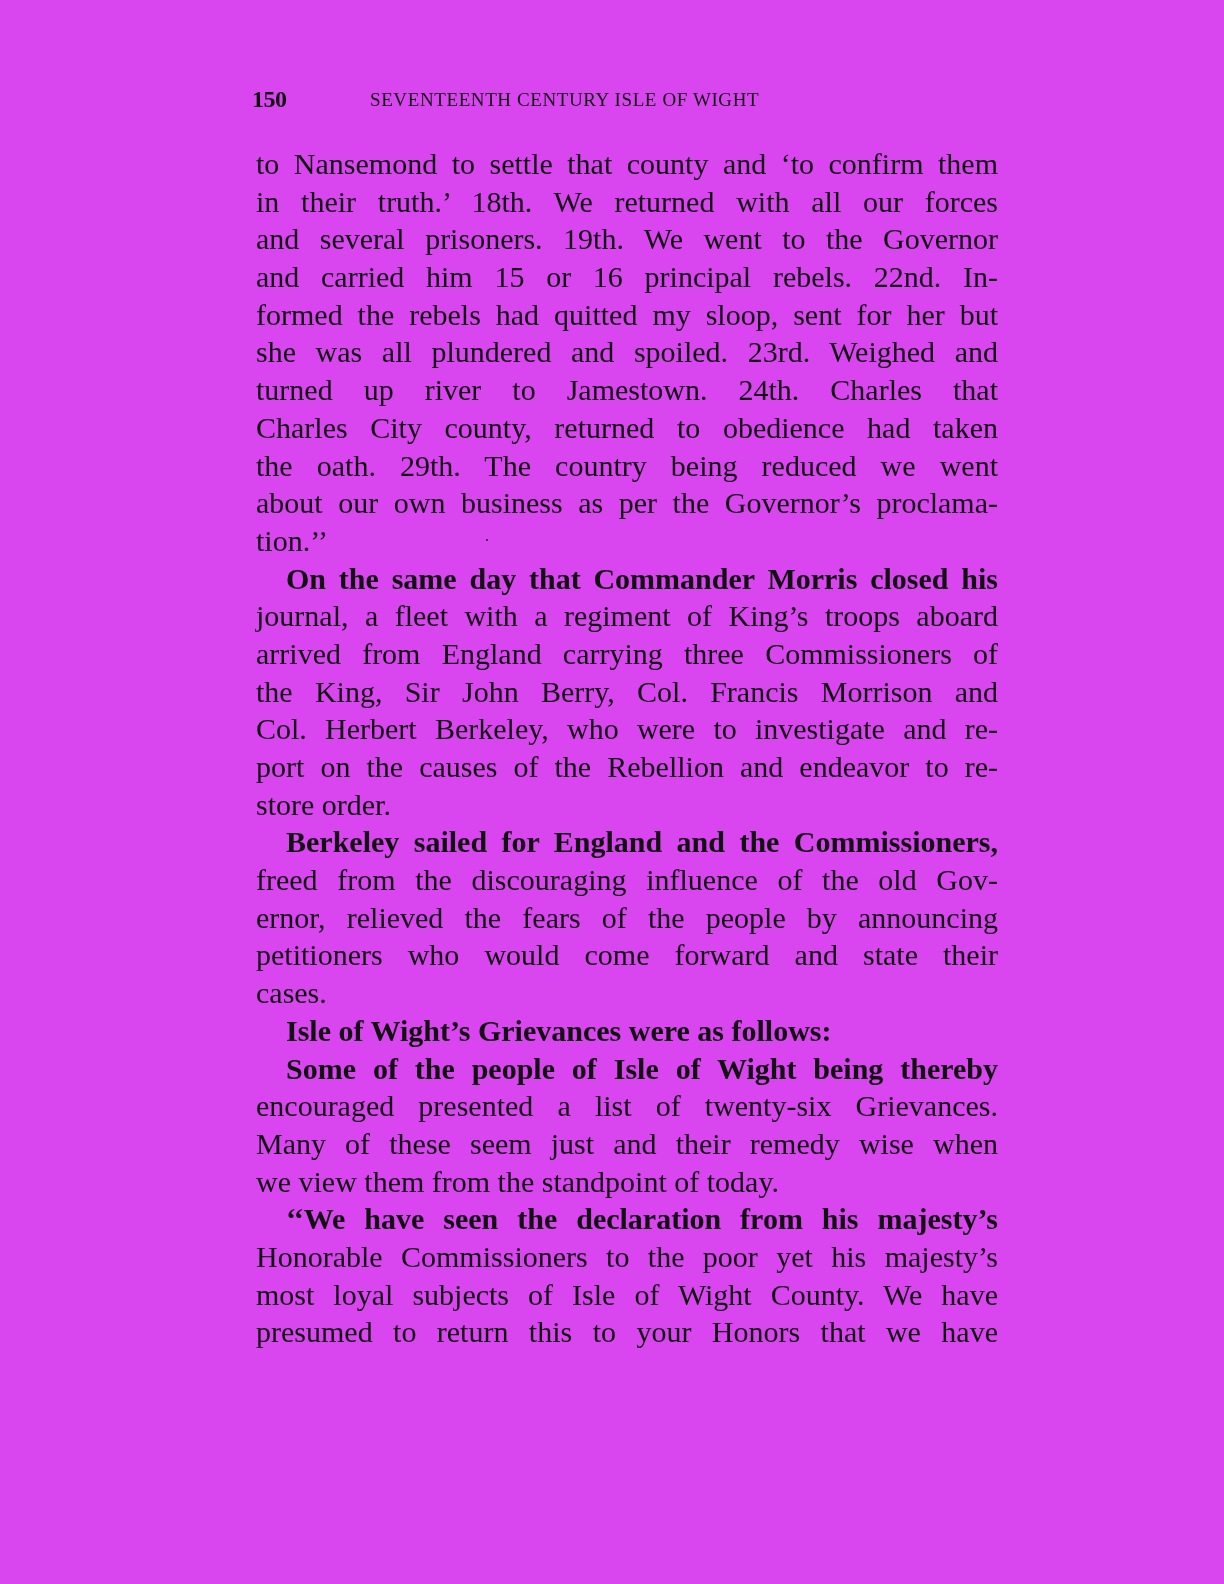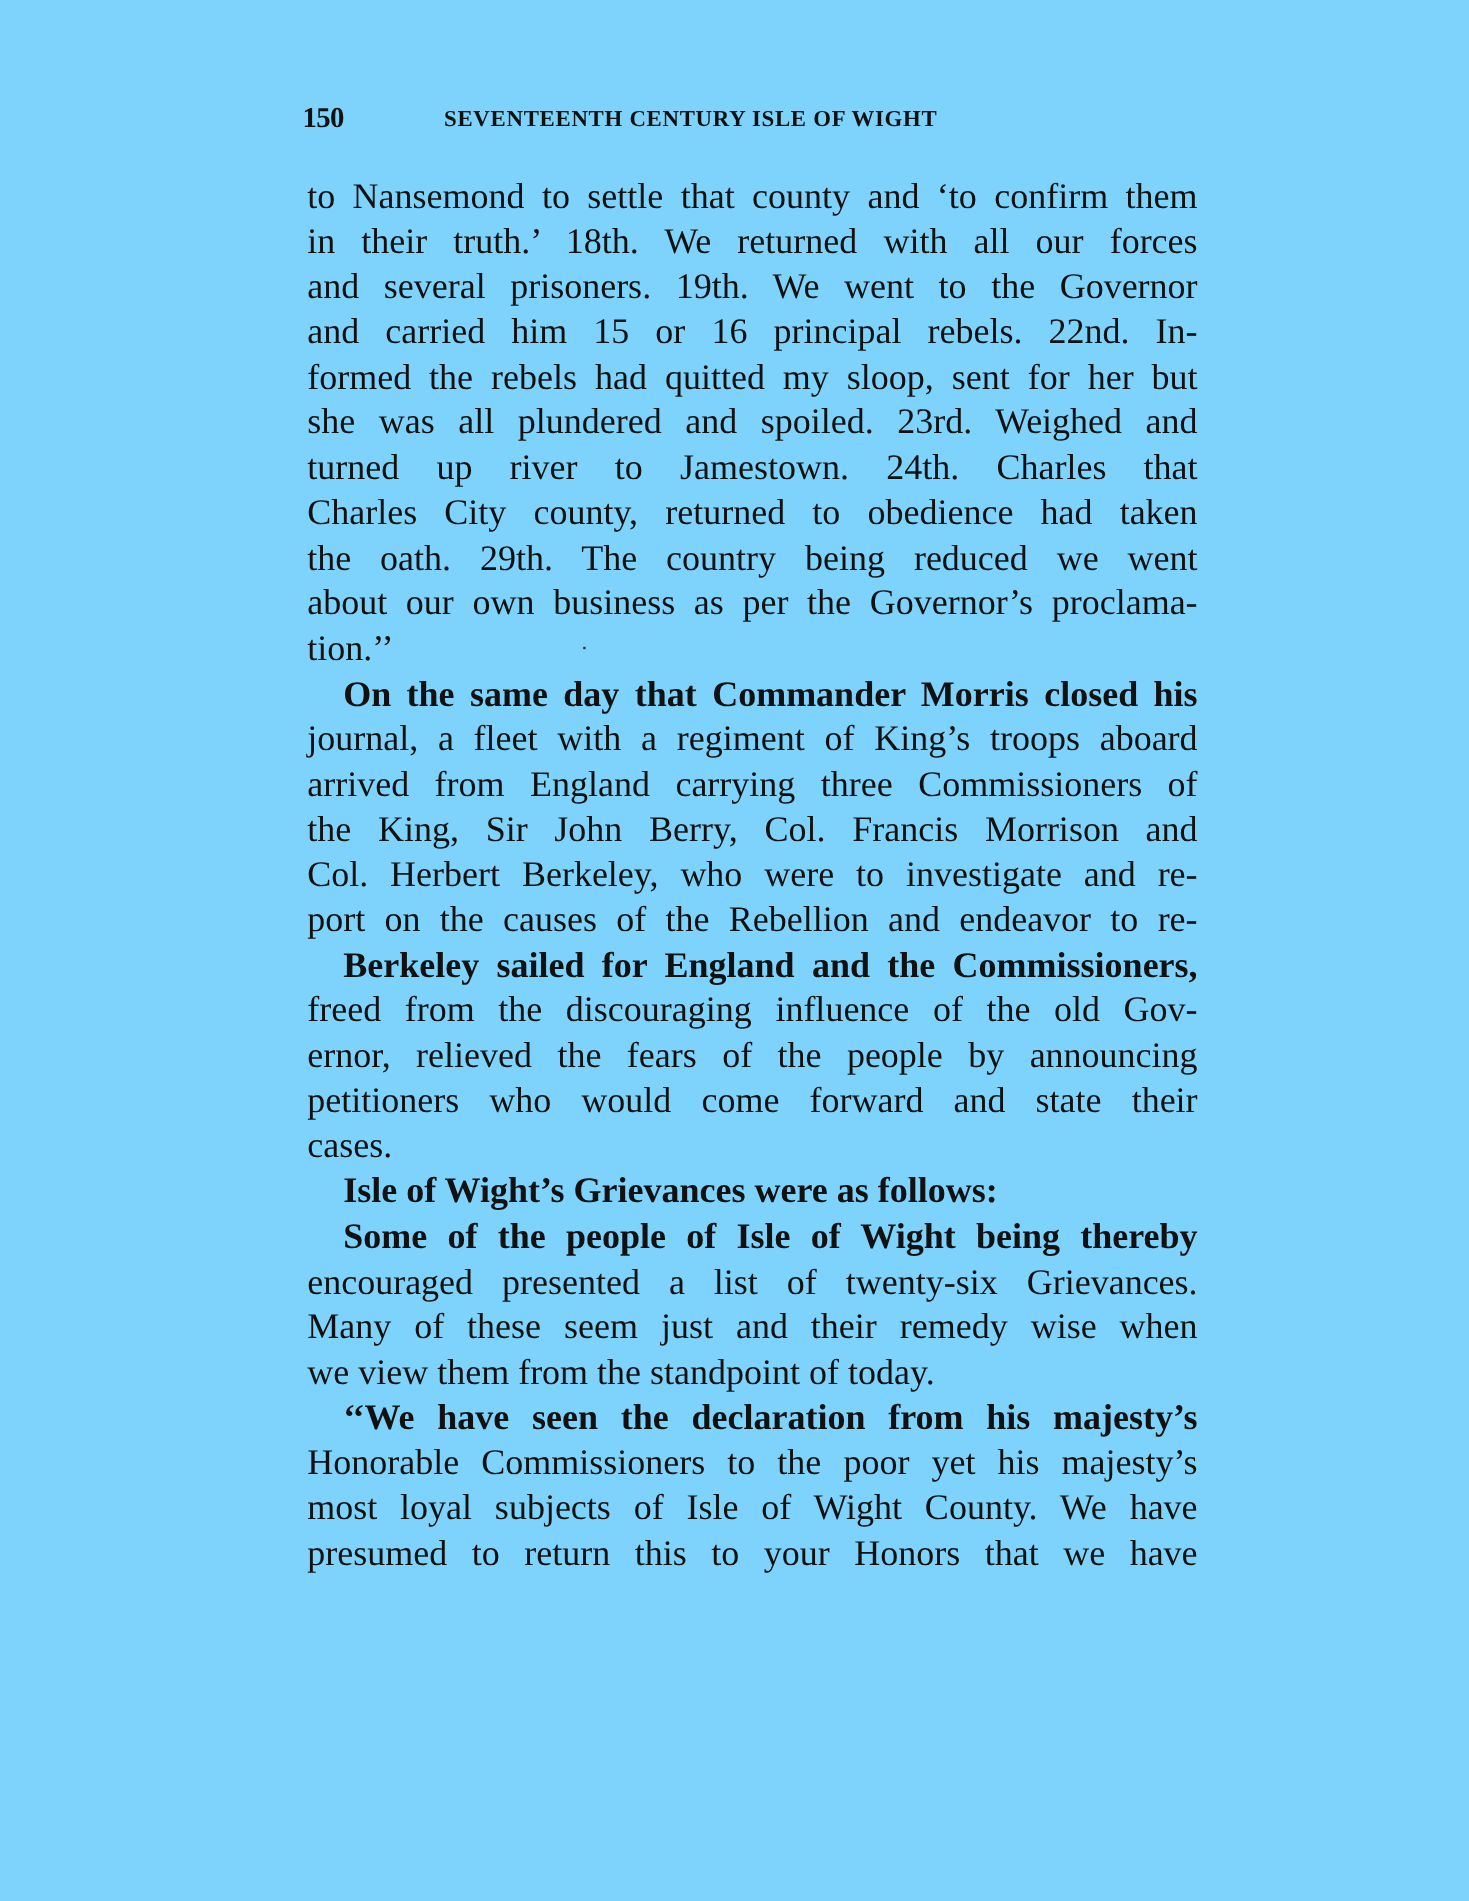--- a/index.html
+++ b/index.html
@@ -13,21 +13,21 @@
       position: relative;
       overflow: hidden;
       font-family: "DejaVu Serif", "Liberation Serif", serif;
       color: #111111;
     }
     .page {
       position: absolute;
       left: 0; top: 0;
       width: 1224px;
       height: 1584px;
-      background: #7dd3fc;
+      background: #d946ef;
     }
     .running-head {
       position: absolute;
       left: 252px;
       top: 86px;
       width: 760px;
       height: 30px;
       font-family: "Liberation Serif", "DejaVu Serif", serif;
     }
     .page-number {
@@ -36,21 +36,21 @@
       top: 0;
       font-size: 24px;
       font-weight: bold;
       letter-spacing: -0.5px;
     }
     .running-title {
       position: absolute;
       left: 118px;
       top: 3px;
       font-size: 19px;
-      font-weight: bold;
+      font-weight: normal;
       letter-spacing: 0.6px;
     }
     .body-text {
       position: absolute;
       left: 256px;
       top: 145px;
       width: 742px;
       font-family: "Liberation Serif", "DejaVu Serif", serif;
       font-size: 30px;
       line-height: 37.7px;
@@ -102,20 +102,21 @@
         <span class="line">about our own business as per the Governor’s proclama-</span>
         <span class="line last">tion.’’</span>
       </div>
       <div class="paragraph">
         <span class="line indent">On the same day that Commander Morris closed his</span>
         <span class="line">journal, a fleet with a regiment of King’s troops aboard</span>
         <span class="line">arrived from England carrying three Commissioners of</span>
         <span class="line">the King, Sir John Berry, Col. Francis Morrison and</span>
         <span class="line">Col. Herbert Berkeley, who were to investigate and re-</span>
         <span class="line">port on the causes of the Rebellion and endeavor to re-</span>
+        <span class="line last">store order.</span>
       </div>
       <div class="paragraph">
         <span class="line indent">Berkeley sailed for England and the Commissioners,</span>
         <span class="line">freed from the discouraging influence of the old Gov-</span>
         <span class="line">ernor, relieved the fears of the people by announcing</span>
         <span class="line">petitioners who would come forward and state their</span>
         <span class="line last">cases.</span>
       </div>
       <div class="paragraph">
         <span class="line indent last">Isle of Wight’s Grievances were as follows:</span>

